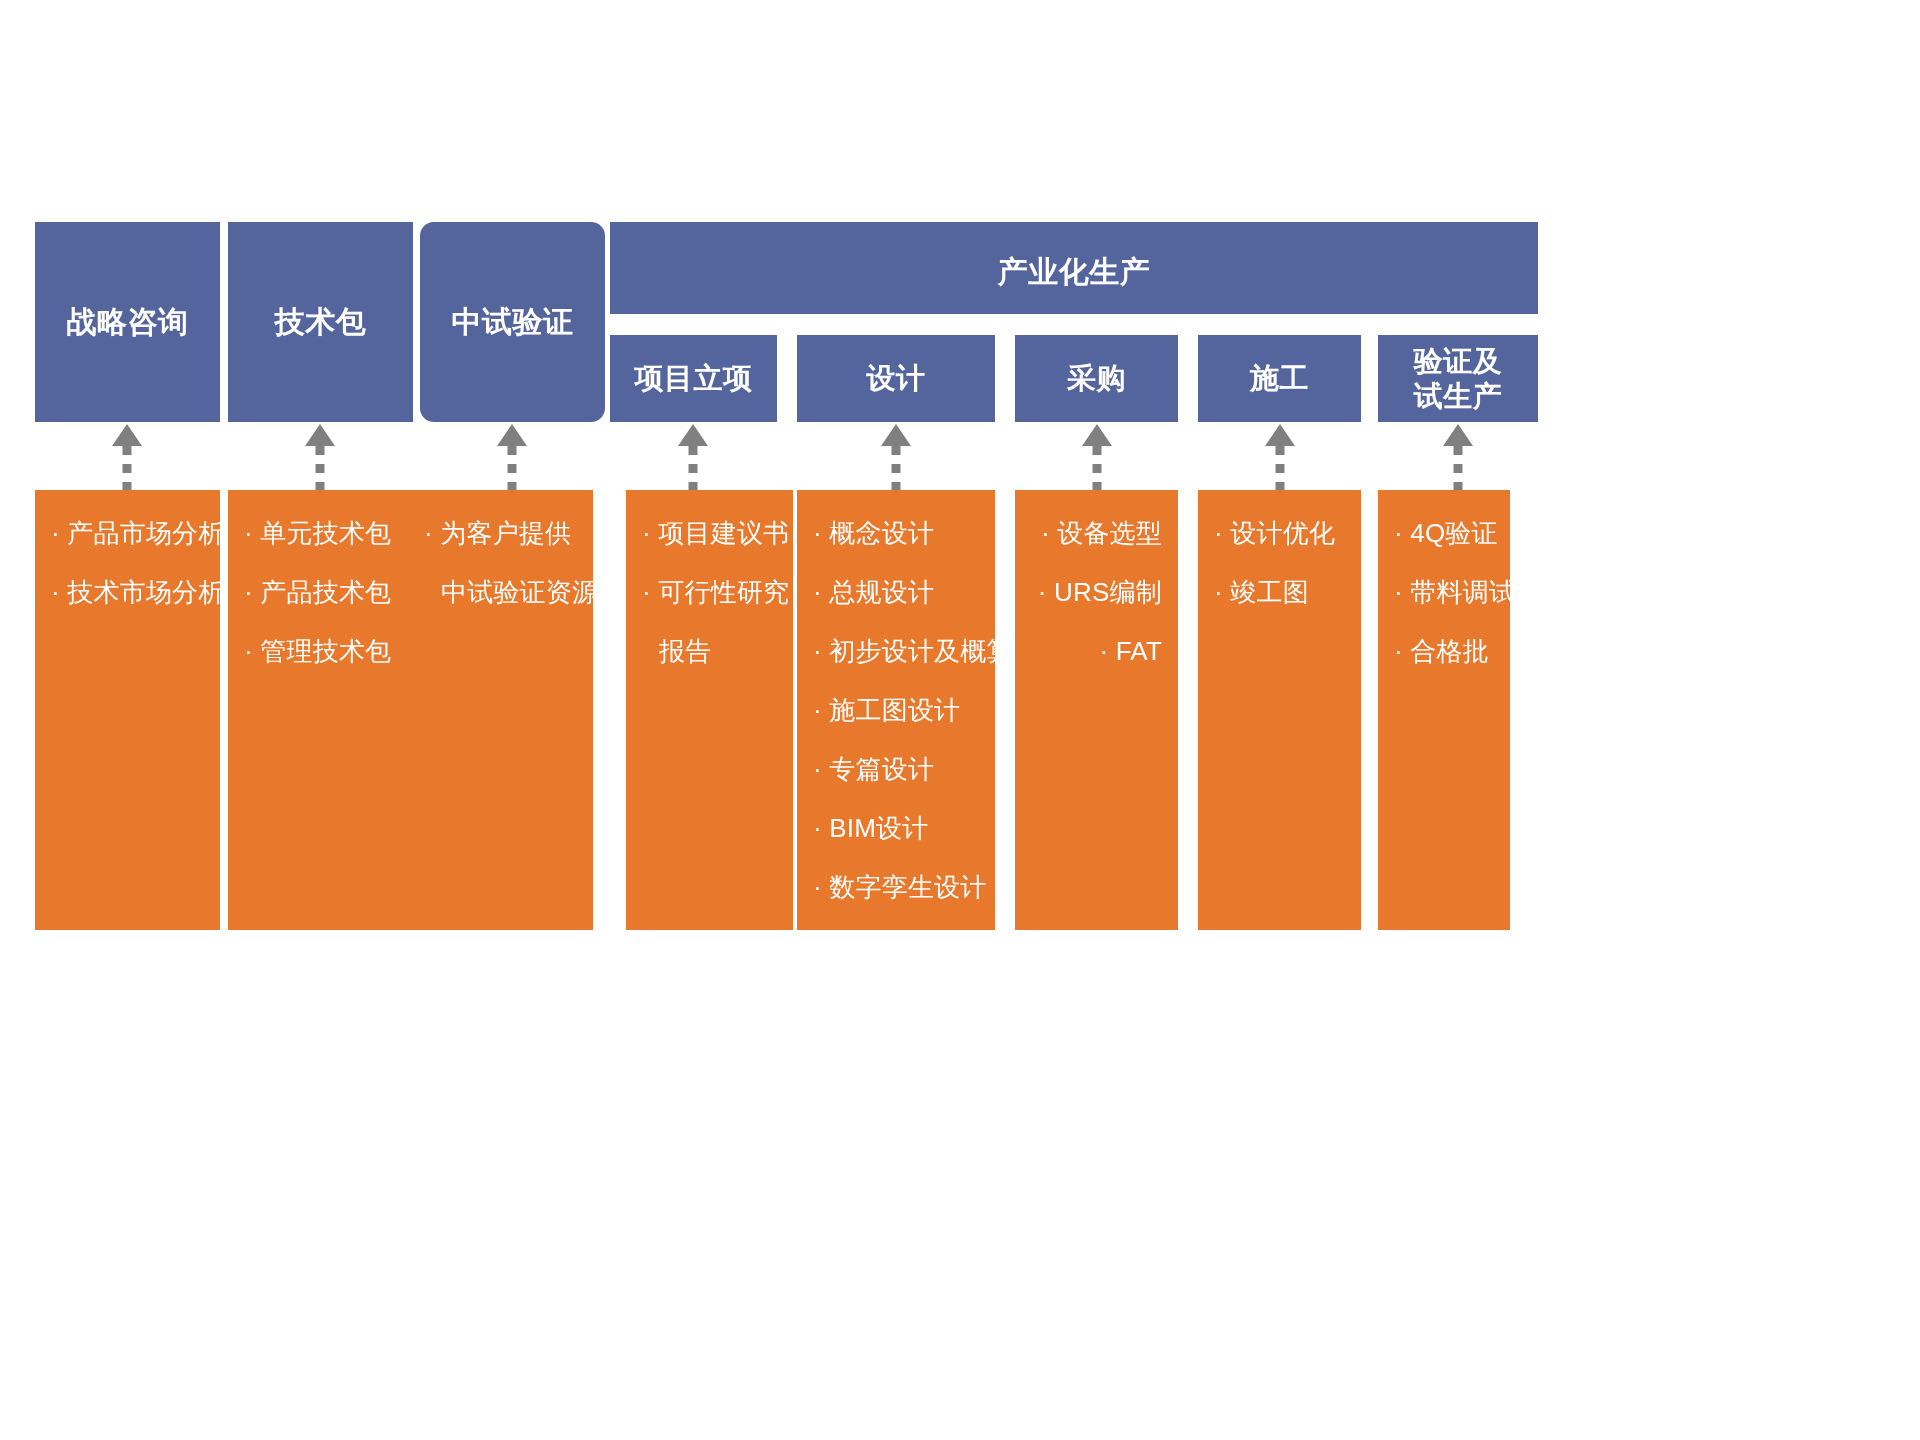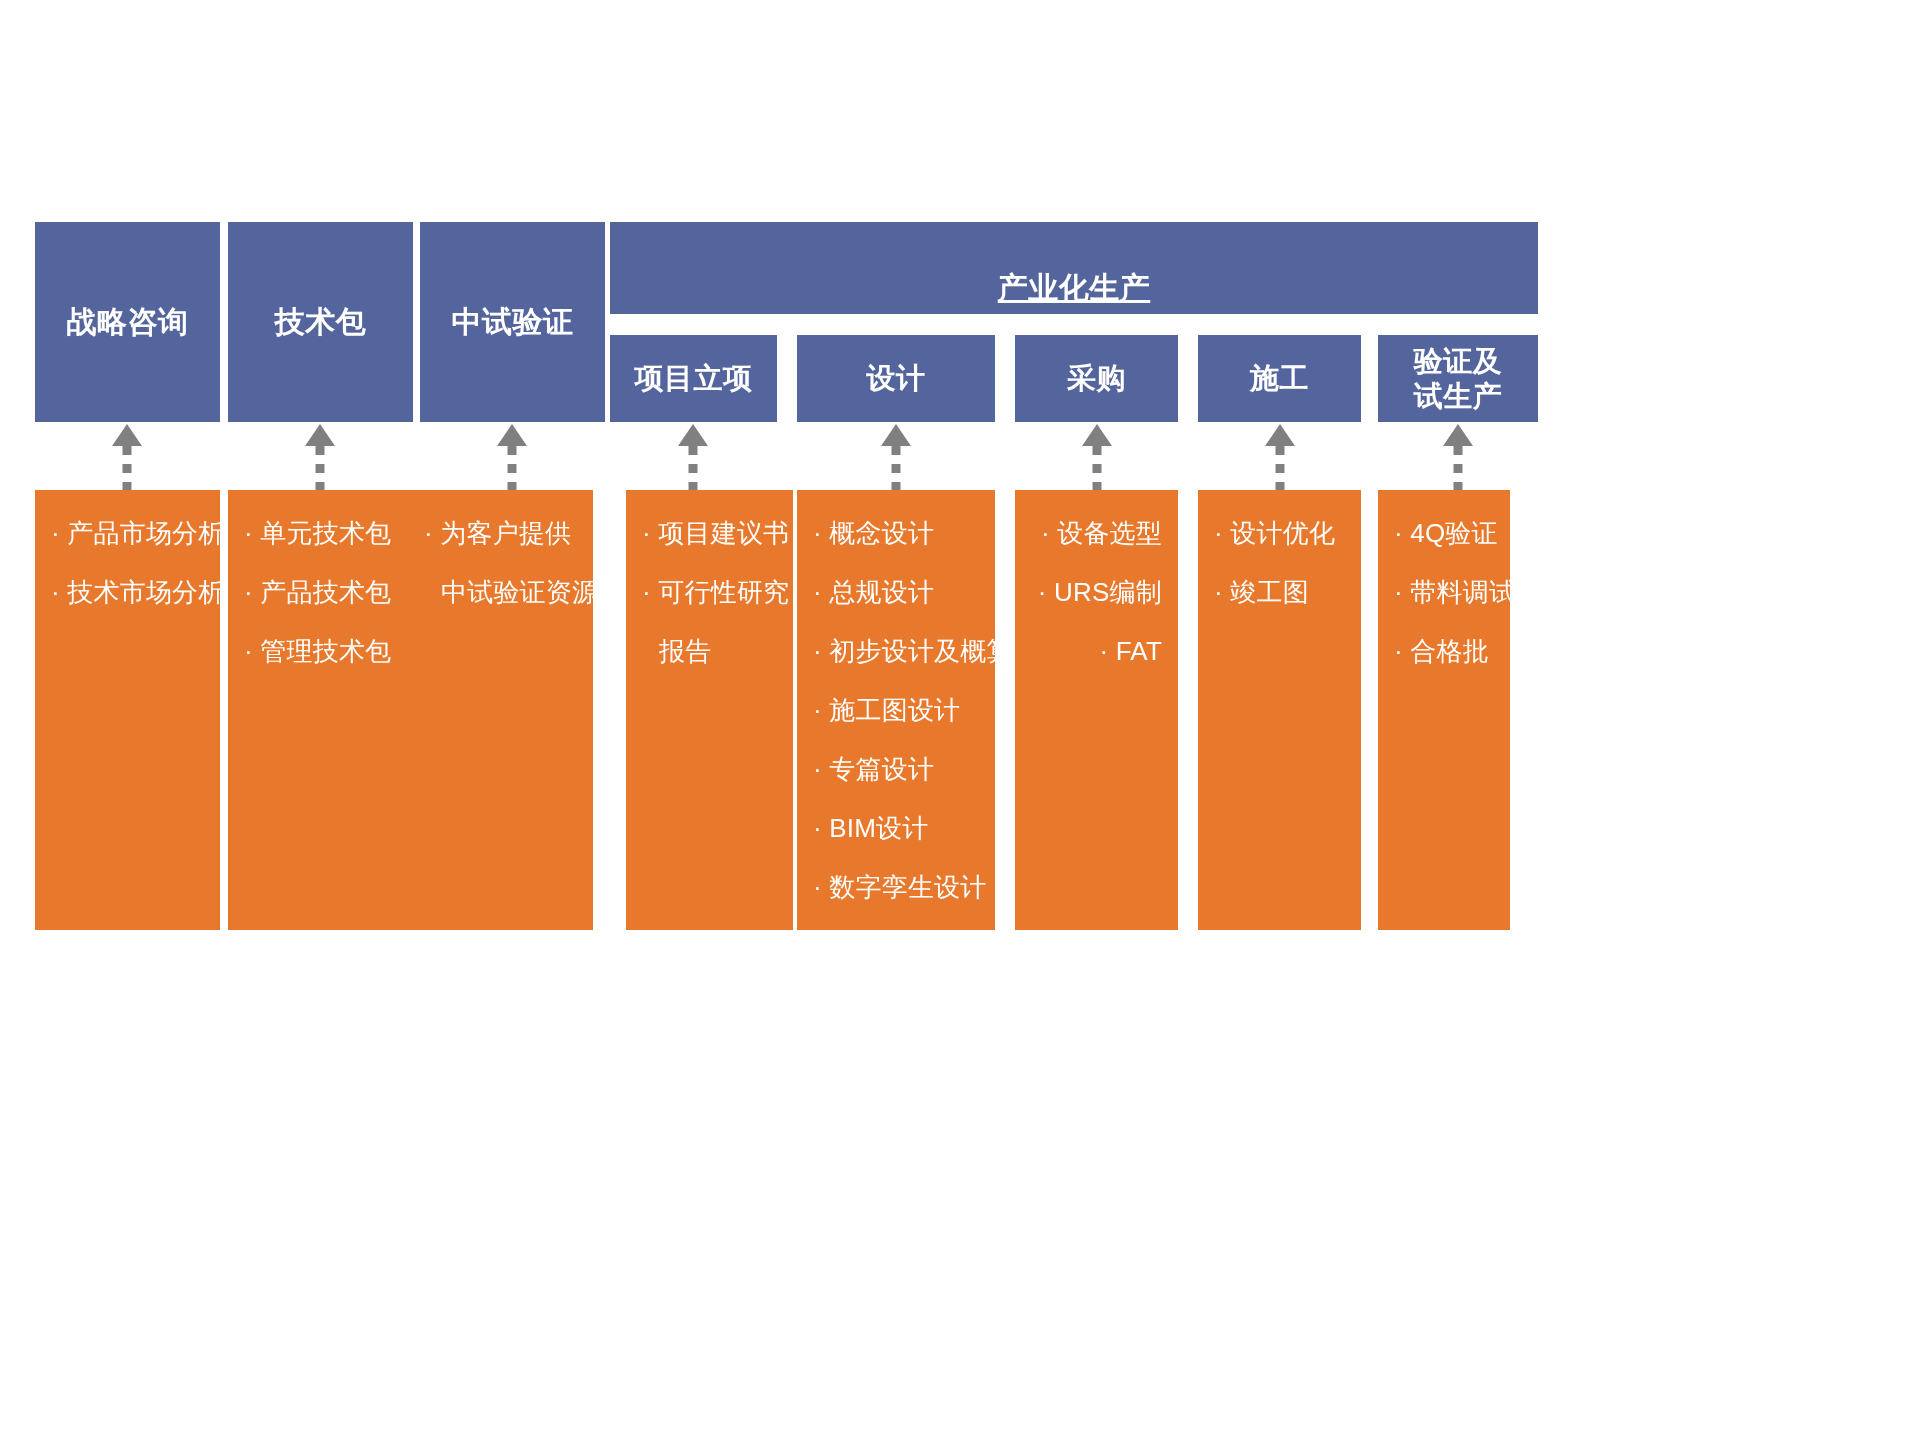--- a/index.html
+++ b/index.html
@@ -33,23 +33,22 @@
     text-align: center;
     line-height: 1.18;
     letter-spacing: 0.5px;
   }
   .blue-box.phase {
     font-size: 30px;
   }
   .blue-box.group-header {
     font-size: 30px;
     align-items: flex-start;
-    padding-top: 48px;
+    padding-top: 32px;
     box-sizing: border-box;
-    text-decoration: underline;
   }
   .blue-box.sub {
     font-size: 29px;
   }
 
   
   .orange-box {
     position: absolute;
     background: #e8792c;
     color: #ffffff;
@@ -102,21 +101,21 @@
 <div class="canvas">
 
   <div class="blue-box phase" style="left:35px; top:222px; width:185px; height:200px;">
     <span>战略咨询</span>
   </div>
 
   <div class="blue-box phase" style="left:228px; top:222px; width:185px; height:200px;">
     <span>技术包</span>
   </div>
 
-  <div class="blue-box phase" style="left:420px; top:222px; width:185px; height:200px;">
+  <div class="blue-box phase" style="left:420px; top:222px; width:185px; height:200px;border-radius:14px;">
     <span>中试验证</span>
   </div>
 
   <div class="blue-box group-header" style="left:610px; top:222px; width:928px; height:92px;">
     <span style="width:100%;">产业化生产</span>
   </div>
 
   <div class="blue-box sub" style="left:610px; top:335px; width:167px; height:87px;">
     <span>项目立项</span>
   </div>

